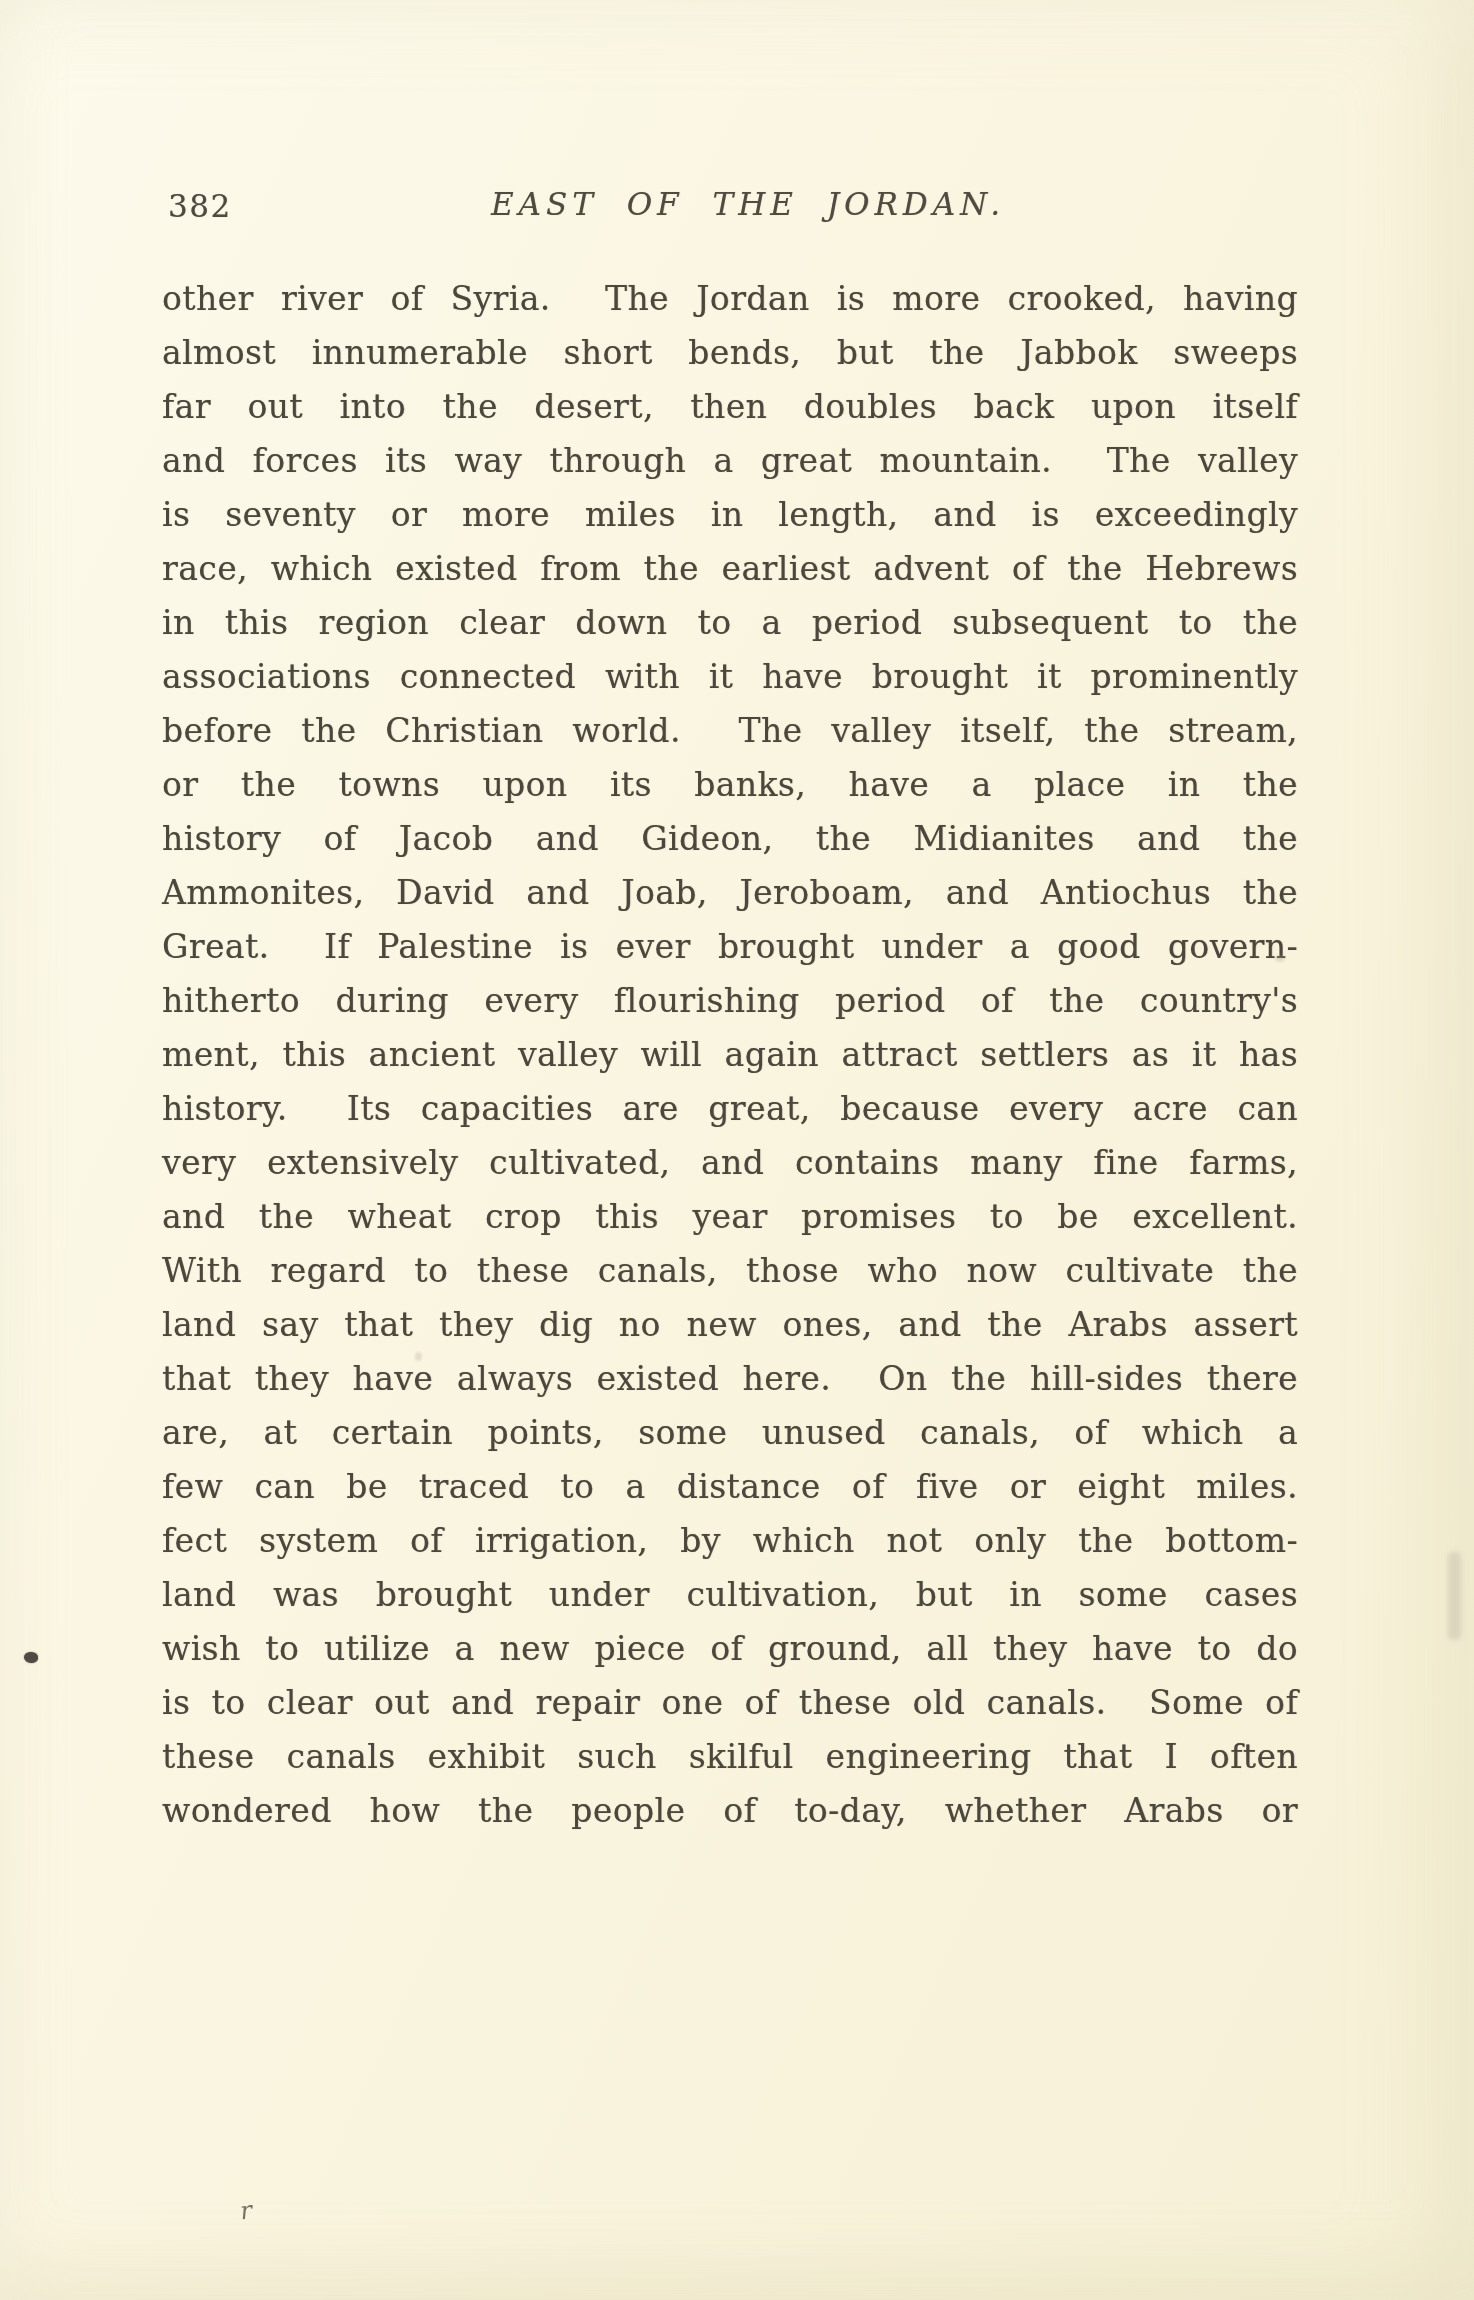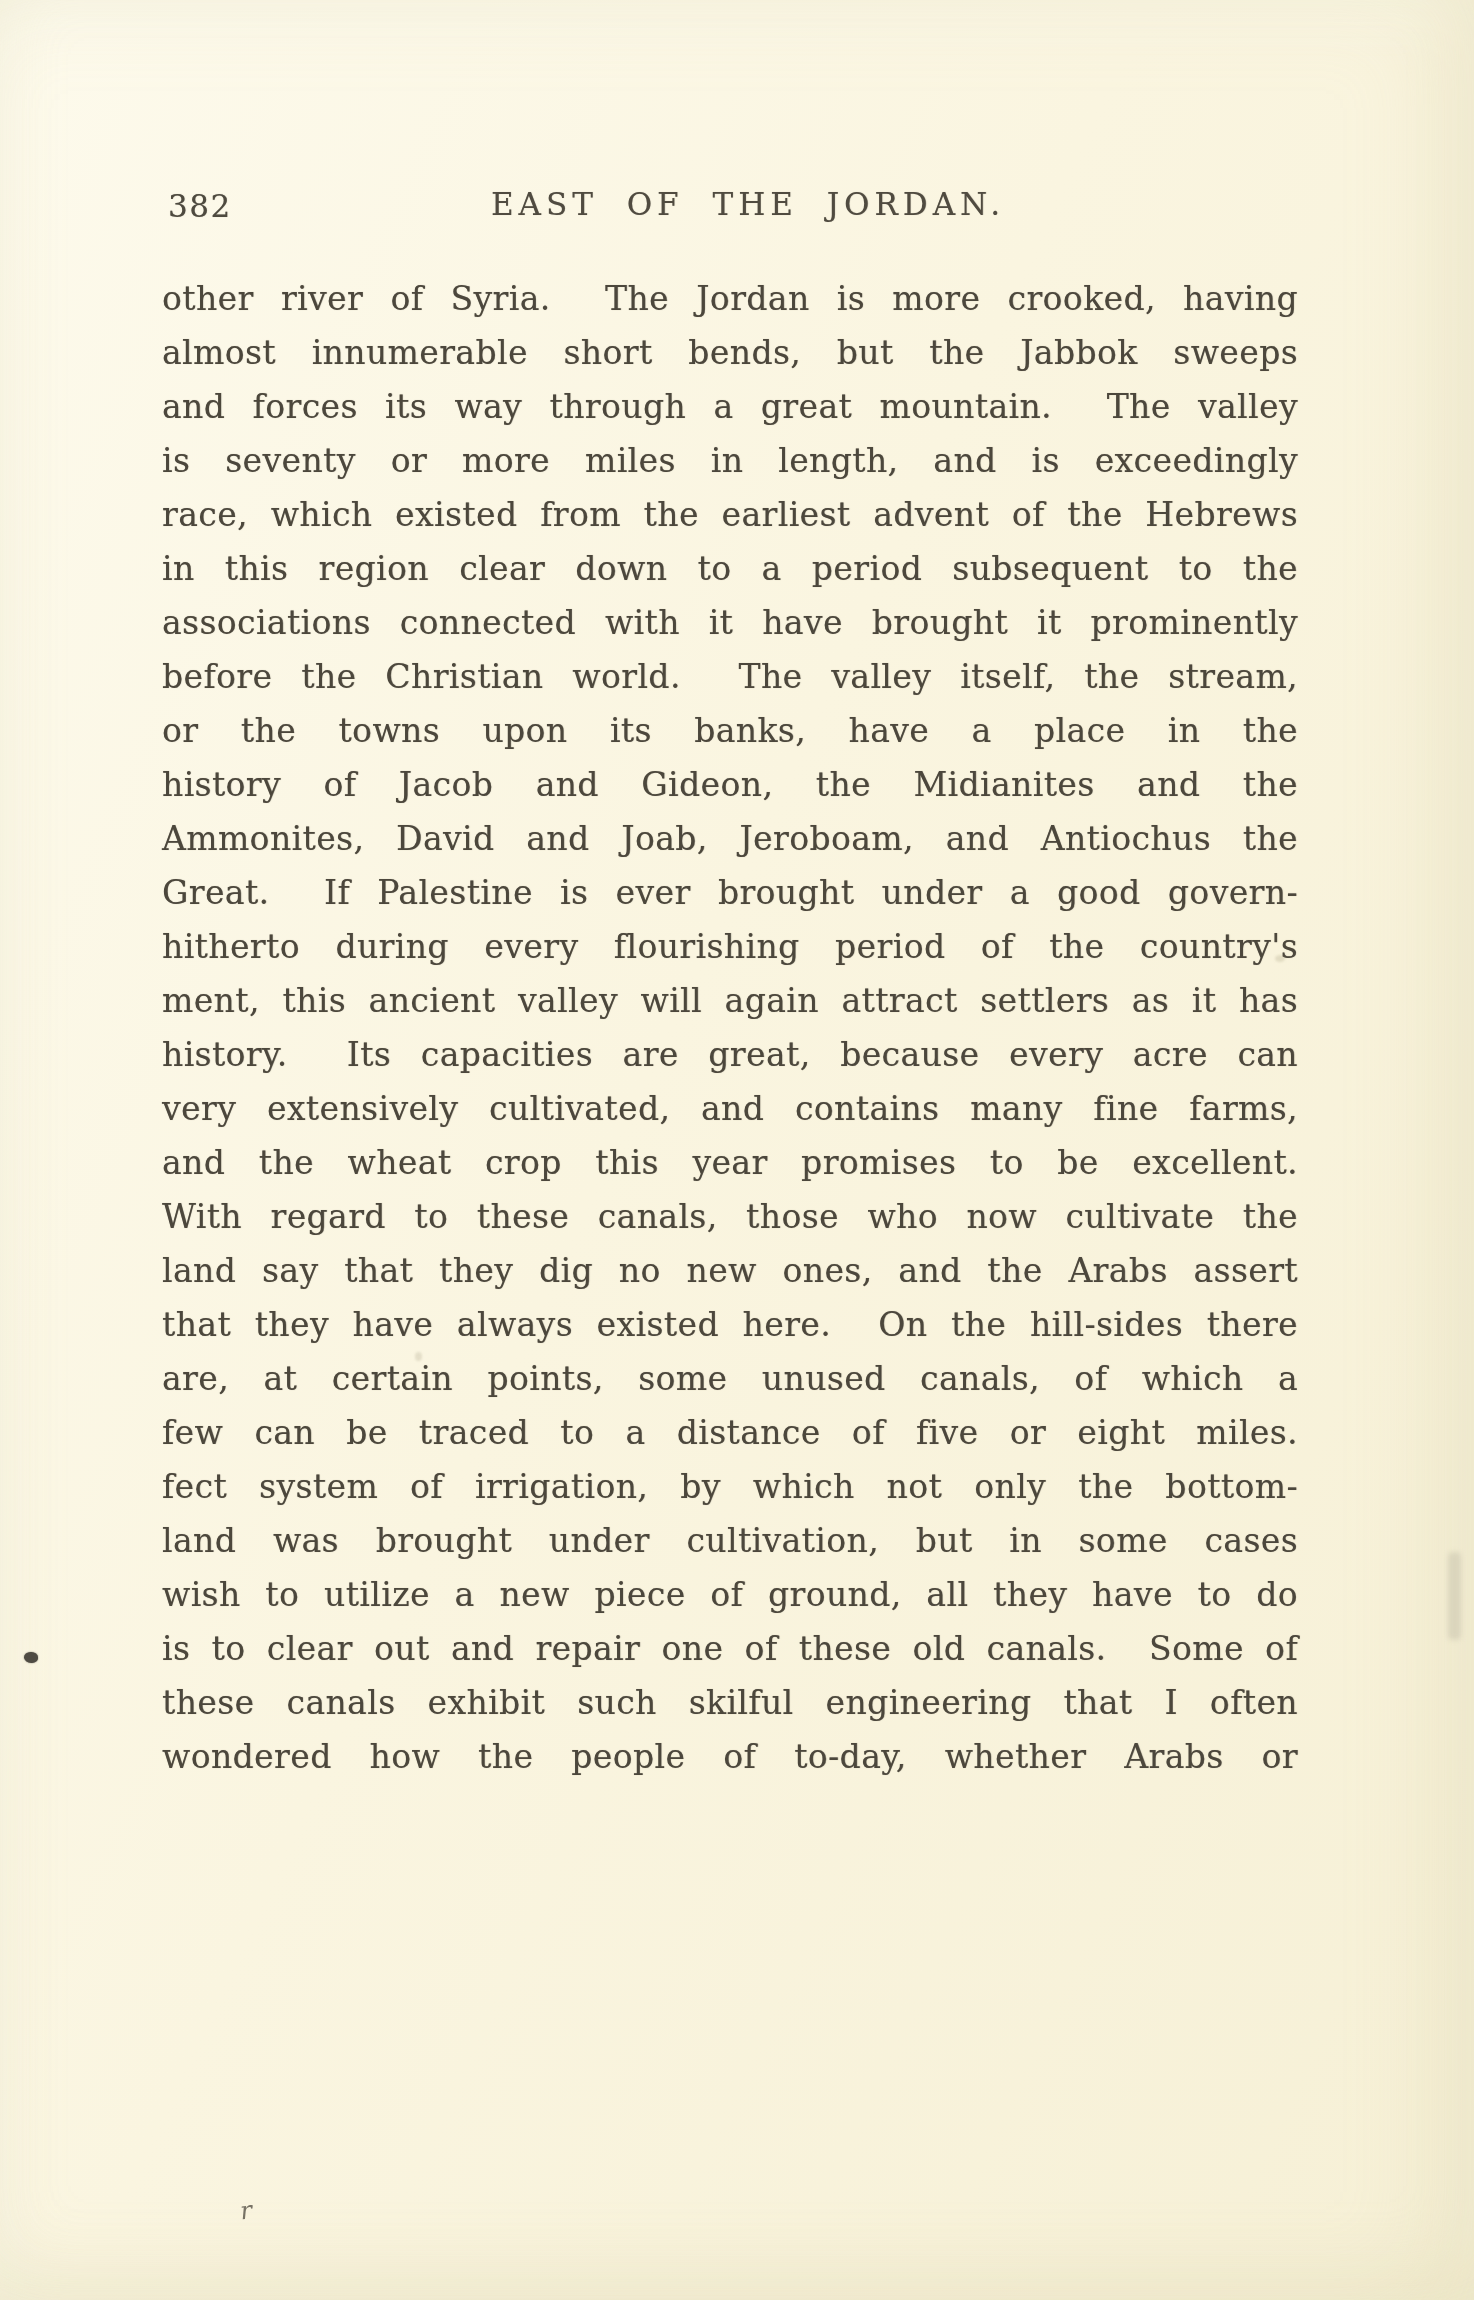--- a/index.html
+++ b/index.html
@@ -33,20 +33,21 @@
     top: 2px;
     font-size: 31px;
     letter-spacing: 1.5px;
     color: #4e4a3f;
     text-shadow: 0.3px 0.3px 0.7px rgba(78, 74, 63, 0.5);
   }
 
   .title {
     display: block;
     text-align: center;
+    font-style: italic;
     font-size: 31px;
     letter-spacing: 5px;
     word-spacing: 14px;
     color: #504b40;
     text-shadow: 0.3px 0.3px 0.7px rgba(80, 75, 64, 0.45);
     padding-left: 60px; 
   }
 
   .body-text {
     position: absolute;
@@ -128,20 +129,21 @@
 <div class="page">
 
   <div class="runhead">
     <span class="pagenum">382</span>
     <span class="title">EAST OF THE JORDAN.</span>
   </div>
 
   <div class="body-text">
       <div class="line">other river of Syria.&nbsp; The Jordan is more crooked, having</div>
       <div class="line">almost innumerable short bends, but the Jabbok sweeps</div>
+      <div class="line">far out into the desert, then doubles back upon itself</div>
       <div class="line">and forces its way through a great mountain.&nbsp; The valley</div>
       <div class="line">is seventy or more miles in length, and is exceedingly</div>
       <div class="line">race, which existed from the earliest advent of the Hebrews</div>
       <div class="line">in this region clear down to a period subsequent to the</div>
       <div class="line">associations connected with it have brought it prominently</div>
       <div class="line">before the Christian world.&nbsp; The valley itself, the stream,</div>
       <div class="line">or the towns upon its banks, have a place in the</div>
       <div class="line">history of Jacob and Gideon, the Midianites and the</div>
       <div class="line">Ammonites, David and Joab, Jeroboam, and Antiochus the</div>
       <div class="line">Great.&nbsp; If Palestine is ever brought under a good govern-</div>

